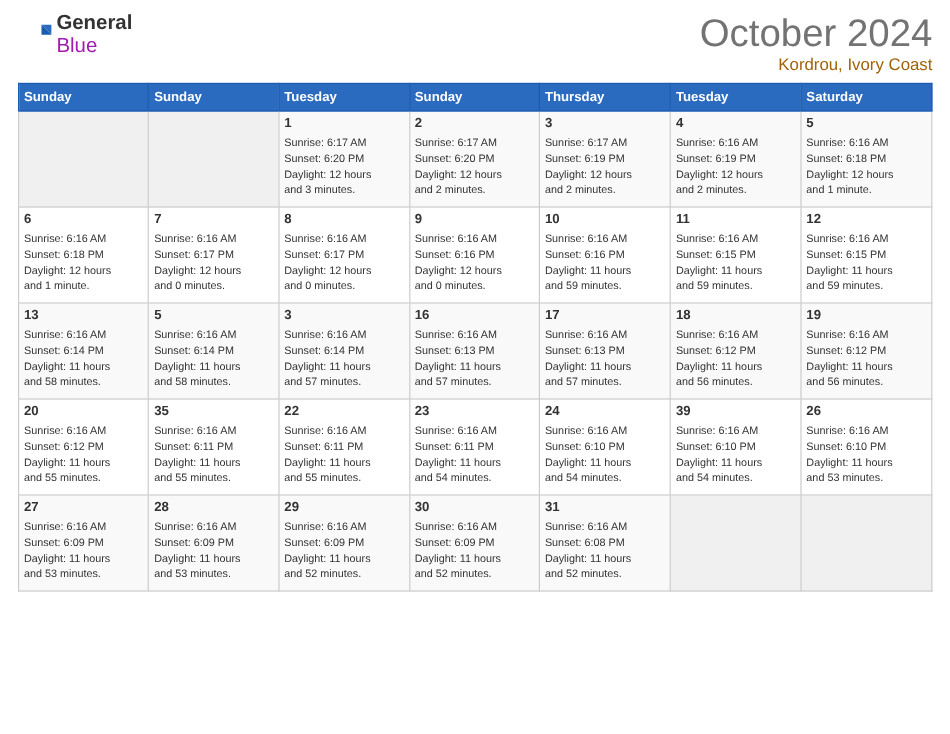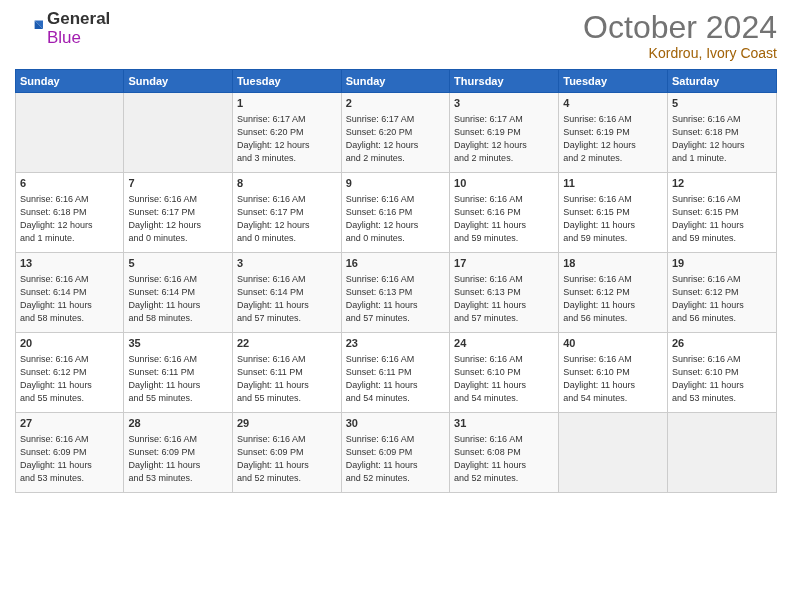--- a/index.html
+++ b/index.html
@@ -293,21 +293,21 @@
 and 54 minutes.</div>
           </td>
           <td>
             <span class="day-num">24</span>
             <div class="day-info" style="white-space: pre-line;">Sunrise: 6:16 AM
 Sunset: 6:10 PM
 Daylight: 11 hours
 and 54 minutes.</div>
           </td>
           <td>
-            <span class="day-num">40</span>
+            <span class="day-num">39</span>
             <div class="day-info" style="white-space: pre-line;">Sunrise: 6:16 AM
 Sunset: 6:10 PM
 Daylight: 11 hours
 and 54 minutes.</div>
           </td>
           <td>
             <span class="day-num">26</span>
             <div class="day-info" style="white-space: pre-line;">Sunrise: 6:16 AM
 Sunset: 6:10 PM
 Daylight: 11 hours

